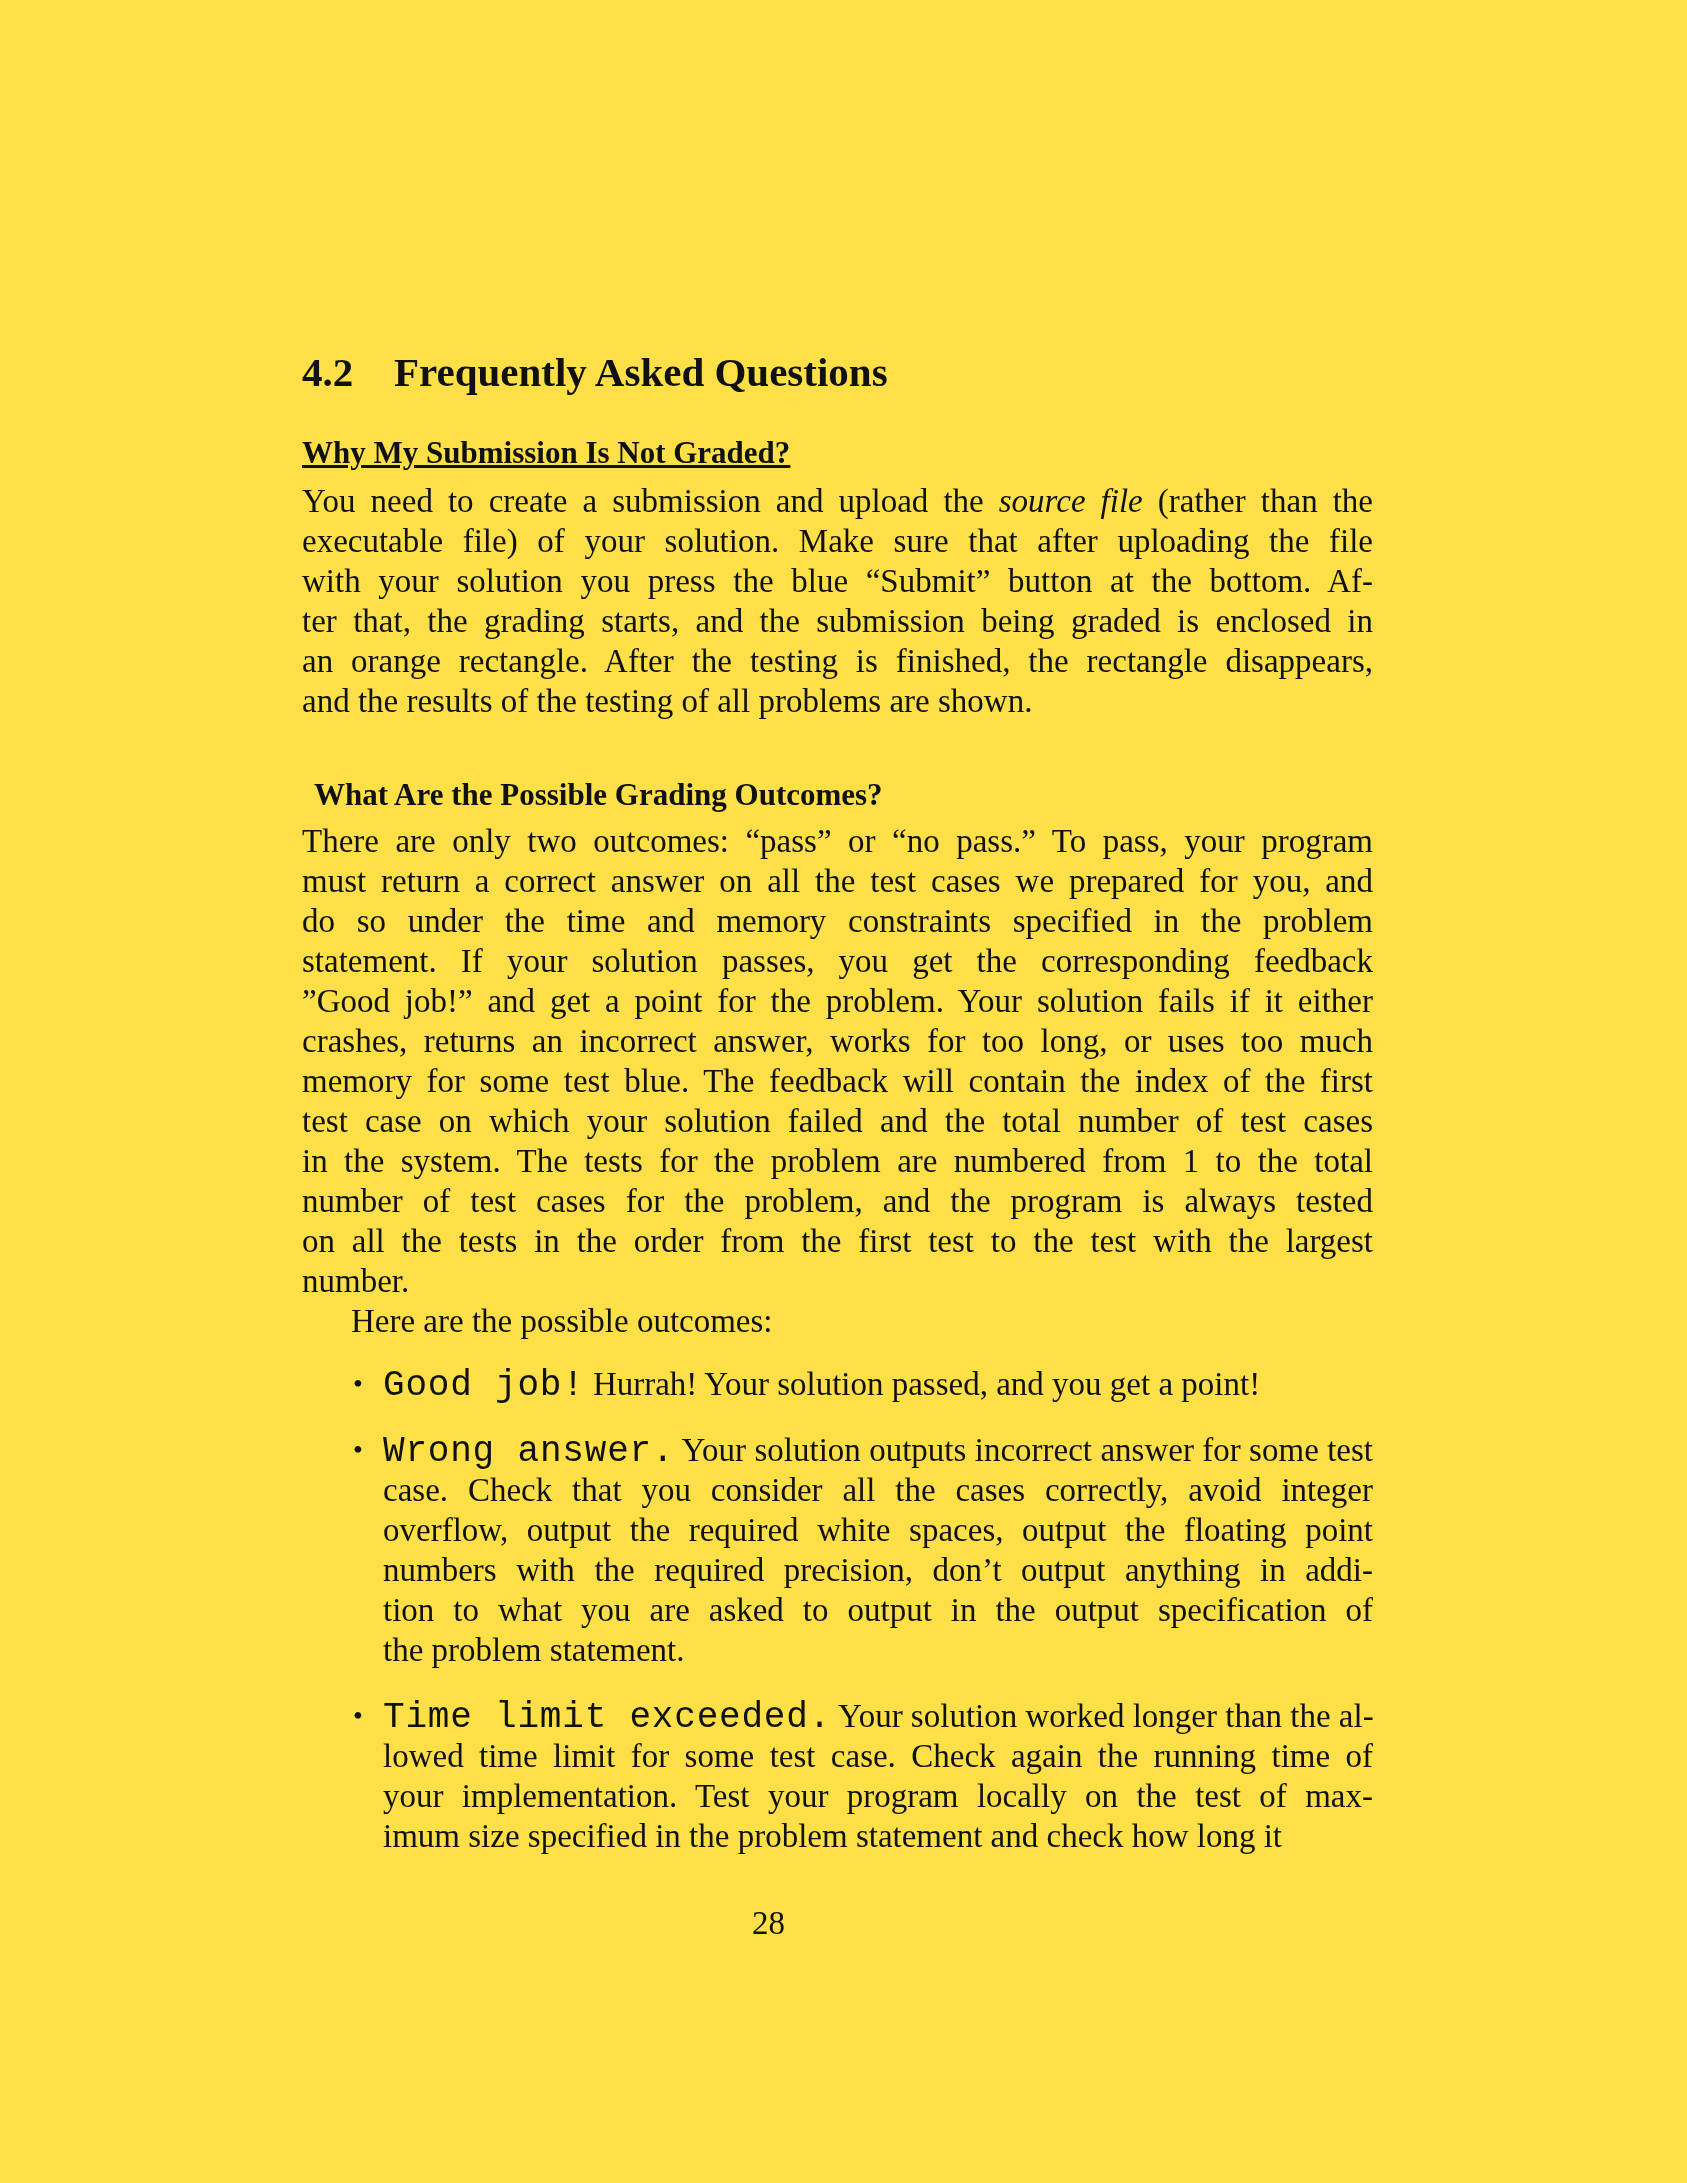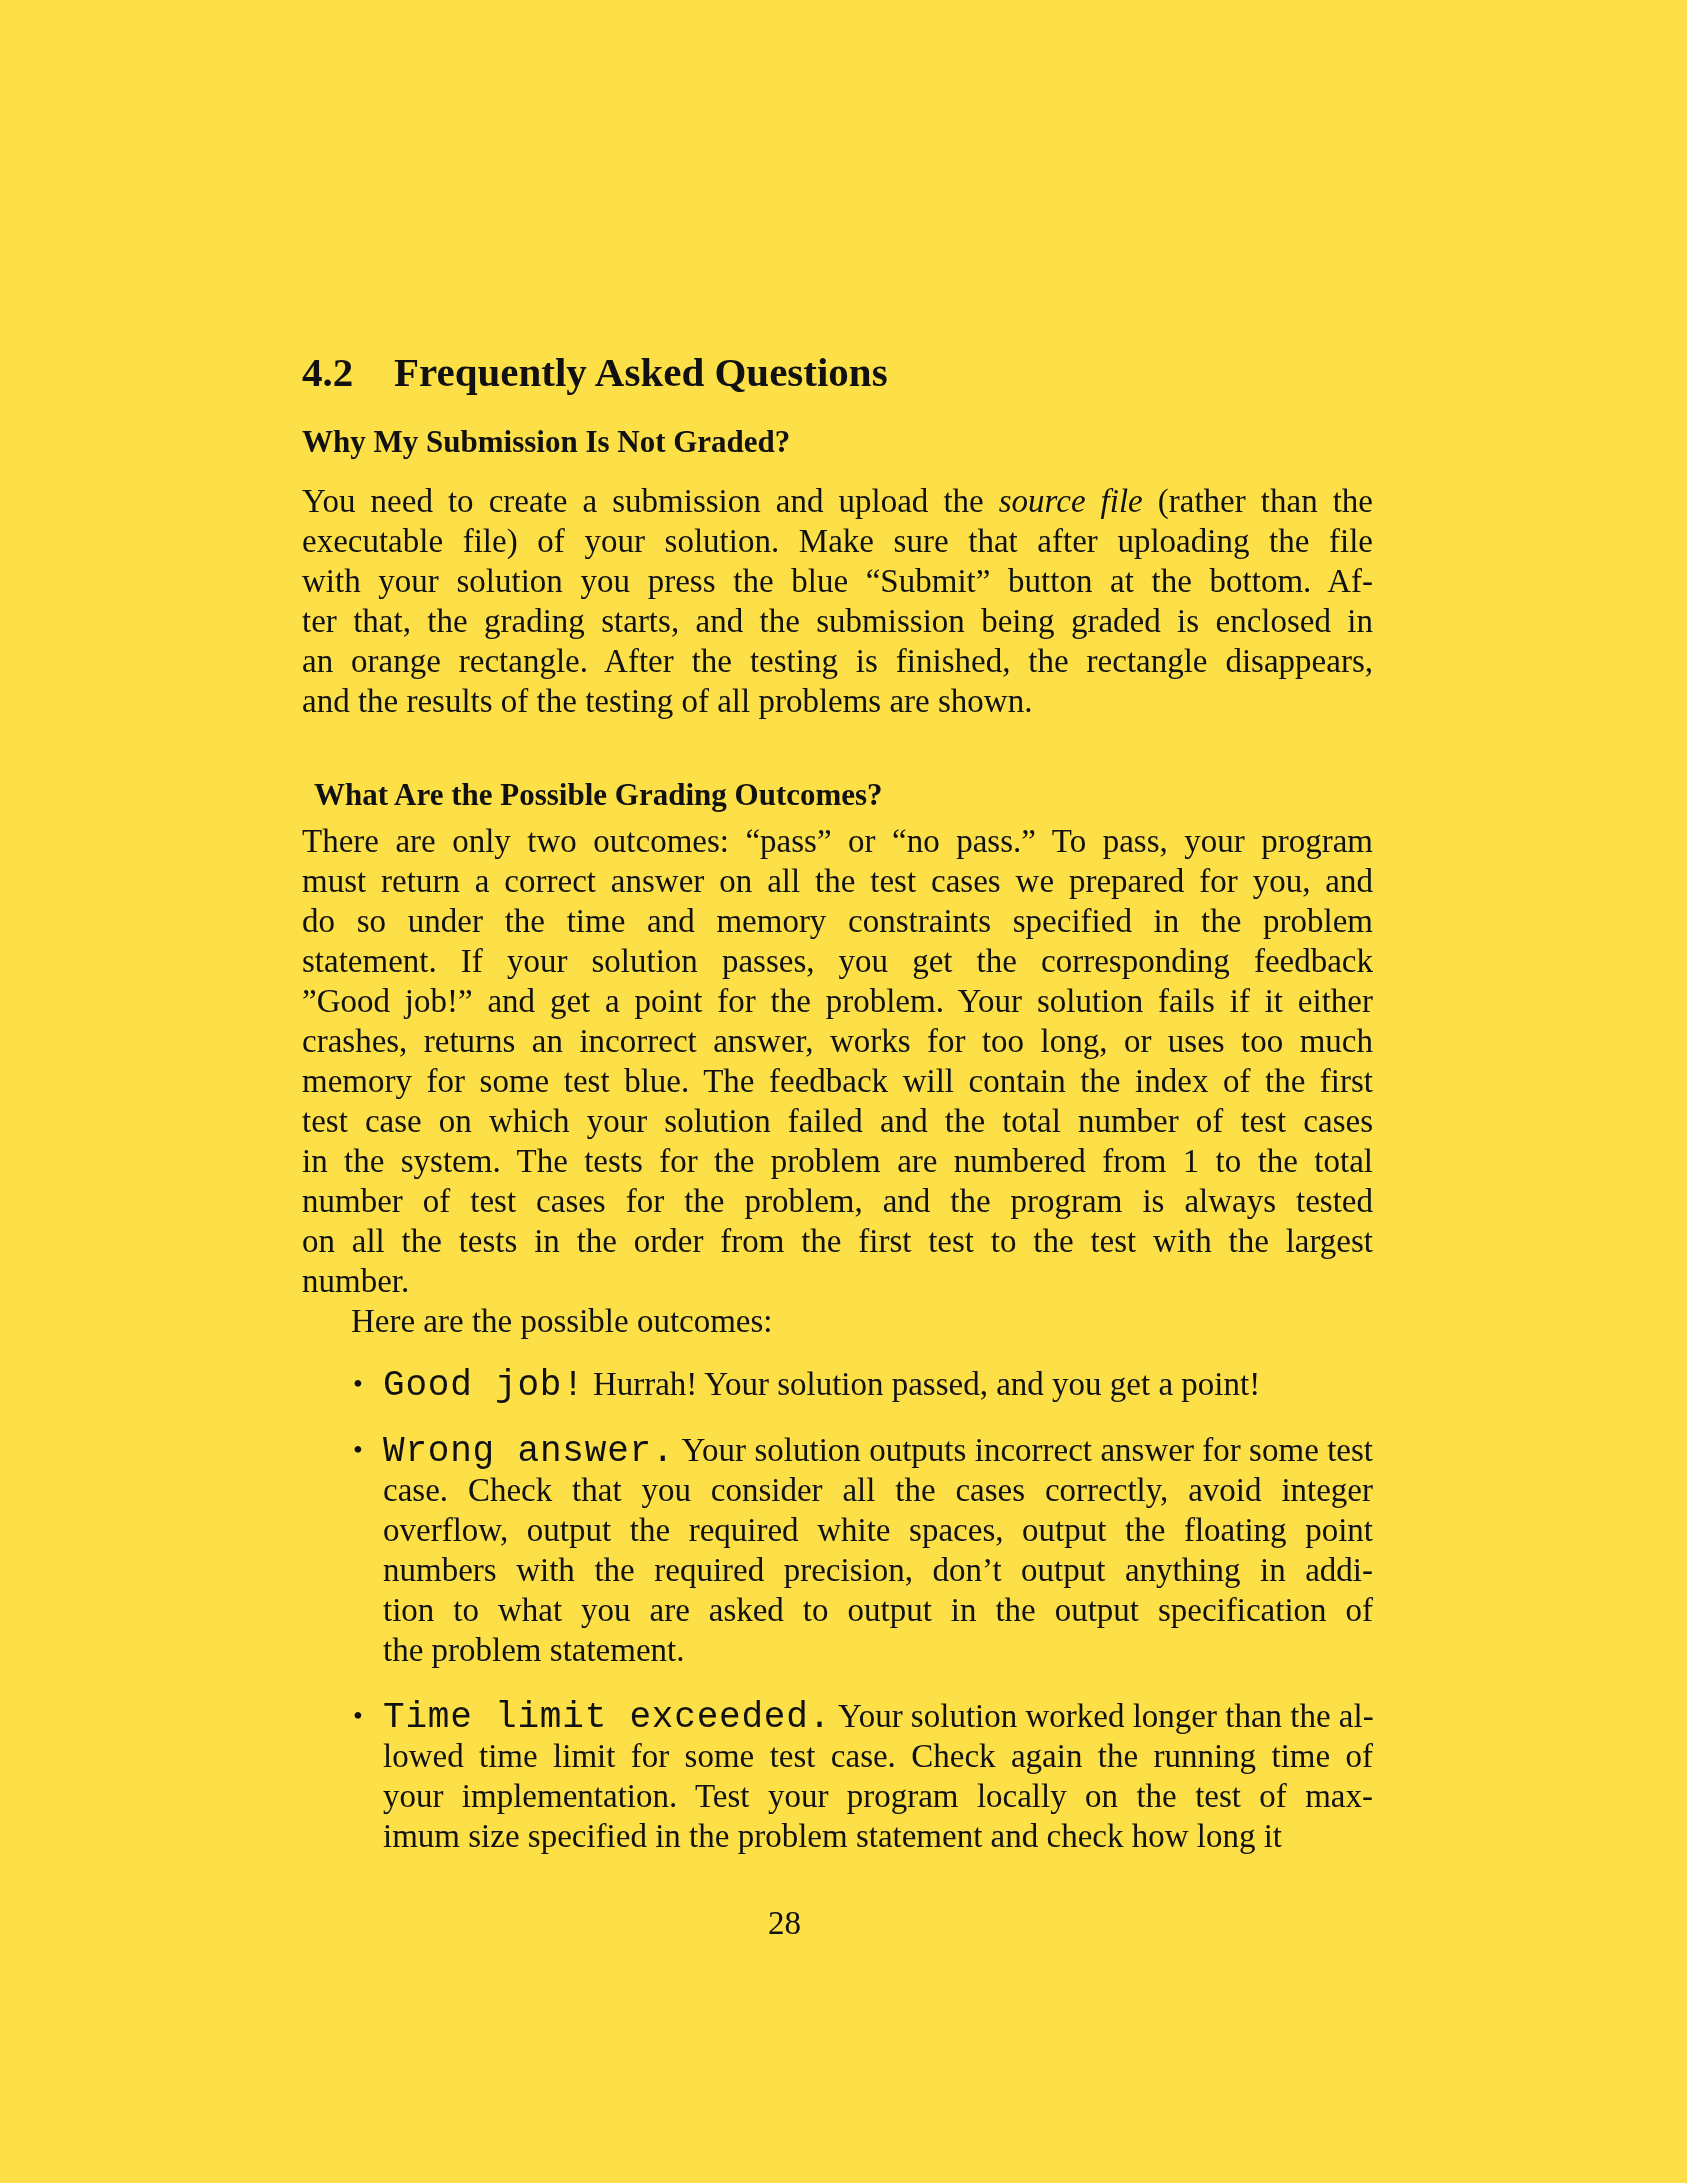--- a/index.html
+++ b/index.html
@@ -10,32 +10,32 @@
   .section-title { position: absolute; left: 302px; top: 348px; font-size: 41px; font-weight: bold; white-space: nowrap; }
   .section-title .num { display: inline-block; width: 92px; }
   .subhead { position: absolute; left: 302px; font-size: 31px; font-weight: bold; white-space: nowrap; }
   .para { position: absolute; left: 302px; width: 1071px; font-size: 33px; }
   .line { height: 40px; line-height: 40px; text-align: justify; text-align-last: justify; white-space: nowrap; overflow: visible; }
   .line.last { text-align-last: left; }
   .line.indent { padding-left: 49px; }
   .bullets { position: absolute; left: 302px; width: 1071px; font-size: 33px; }
   .bullet { position: relative; padding-left: 81px; margin-bottom: 26px; }
   .bullet .dot { position: absolute; left: 51px; top: 0; line-height: 40px; font-size: 28px; }
-  .page-number { position: absolute; left: 16px; width: 1537px; top: 1905px; text-align: center; font-size: 33px; }
+  .page-number { position: absolute; left: 0; width: 1537px; top: 1905px; text-align: center; font-size: 33px; }
 </style>
 </head>
 <body>
 
 <div class="page serif">
 
   <h2 class="section-title" style="margin:0;">
     <span class="num">4.2</span><span>Frequently Asked Questions</span>
   </h2>
 
-  <h3 class="subhead" style="margin:0; top:424px;">Why My Submission Is Not Graded?</h3>
+  <h3 class="subhead" style="margin:0; top:435px;text-decoration:underline;">Why My Submission Is Not Graded?</h3>
   <div class="para" style="top:481px;" id="para1">
       <div class="line"><span>You need to create a submission and upload the </span><em>source file</em><span> (rather than the</span></div>
       <div class="line"><span>executable file) of your solution.  Make sure that after uploading the file</span></div>
       <div class="line"><span>with your solution you press the blue “Submit” button at the bottom.  Af-</span></div>
       <div class="line"><span>ter that, the grading starts, and the submission being graded is enclosed in</span></div>
       <div class="line"><span>an orange rectangle. After the testing is finished, the rectangle disappears,</span></div>
       <div class="line last"><span>and the results of the testing of all problems are shown.</span></div>
     </div>
 
   <h3 class="subhead" style="margin:12px; top:765px;">What Are the Possible Grading Outcomes?</h3>

